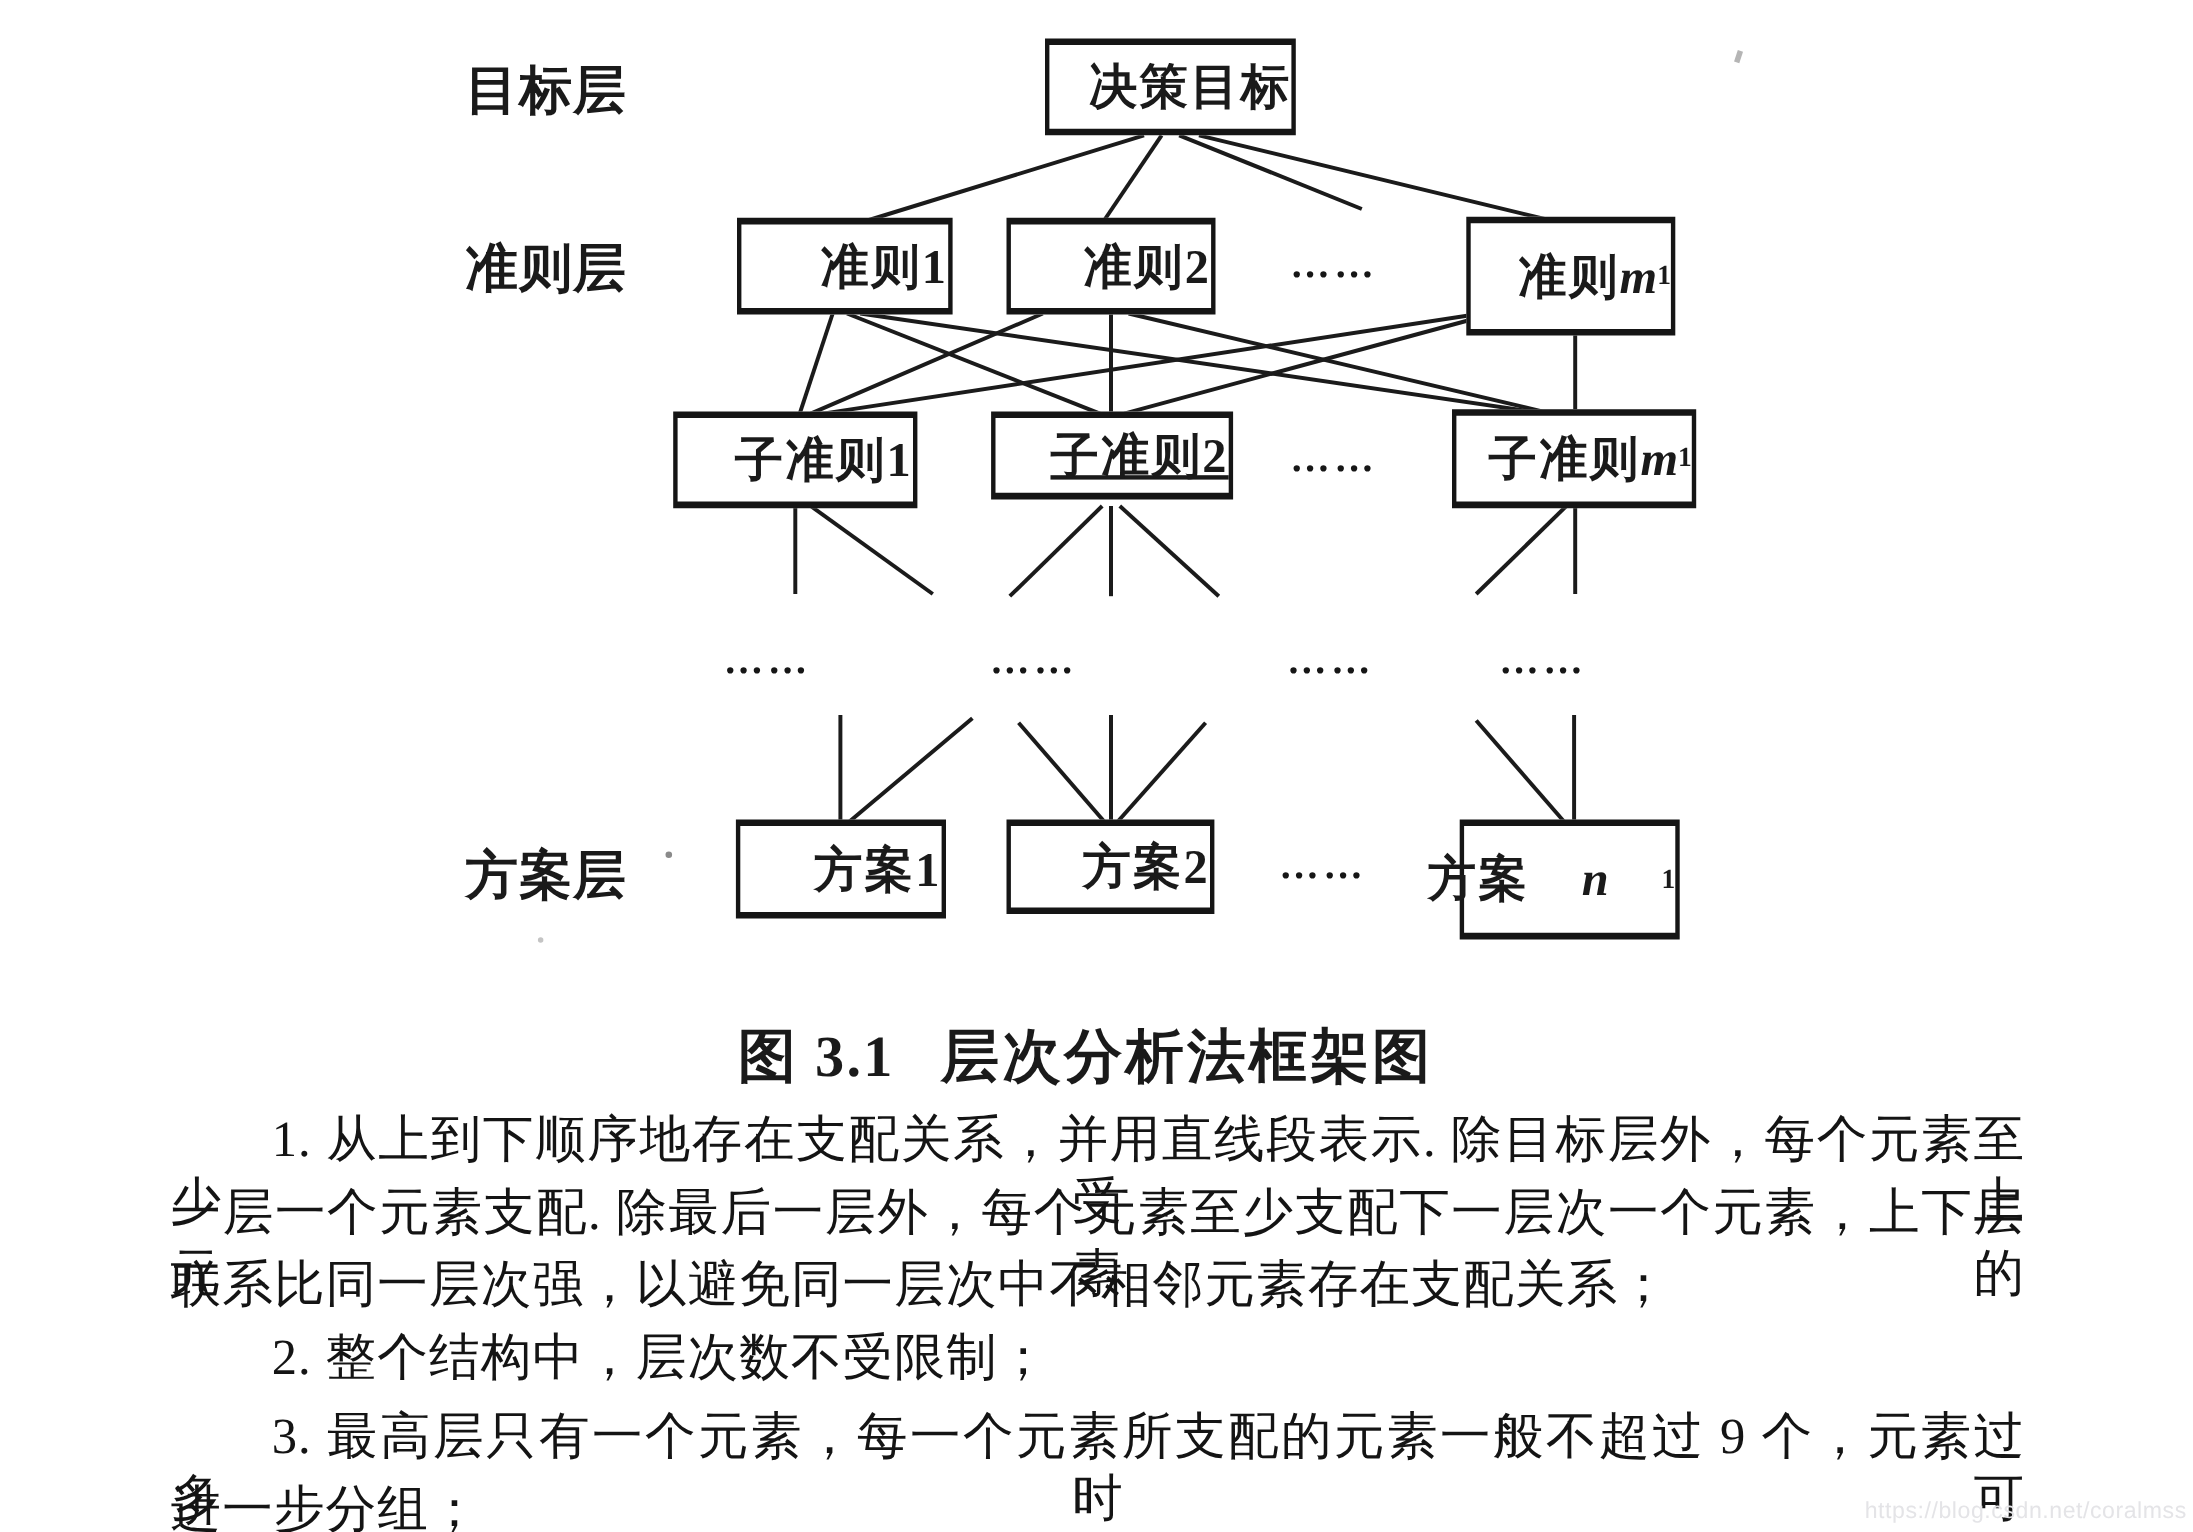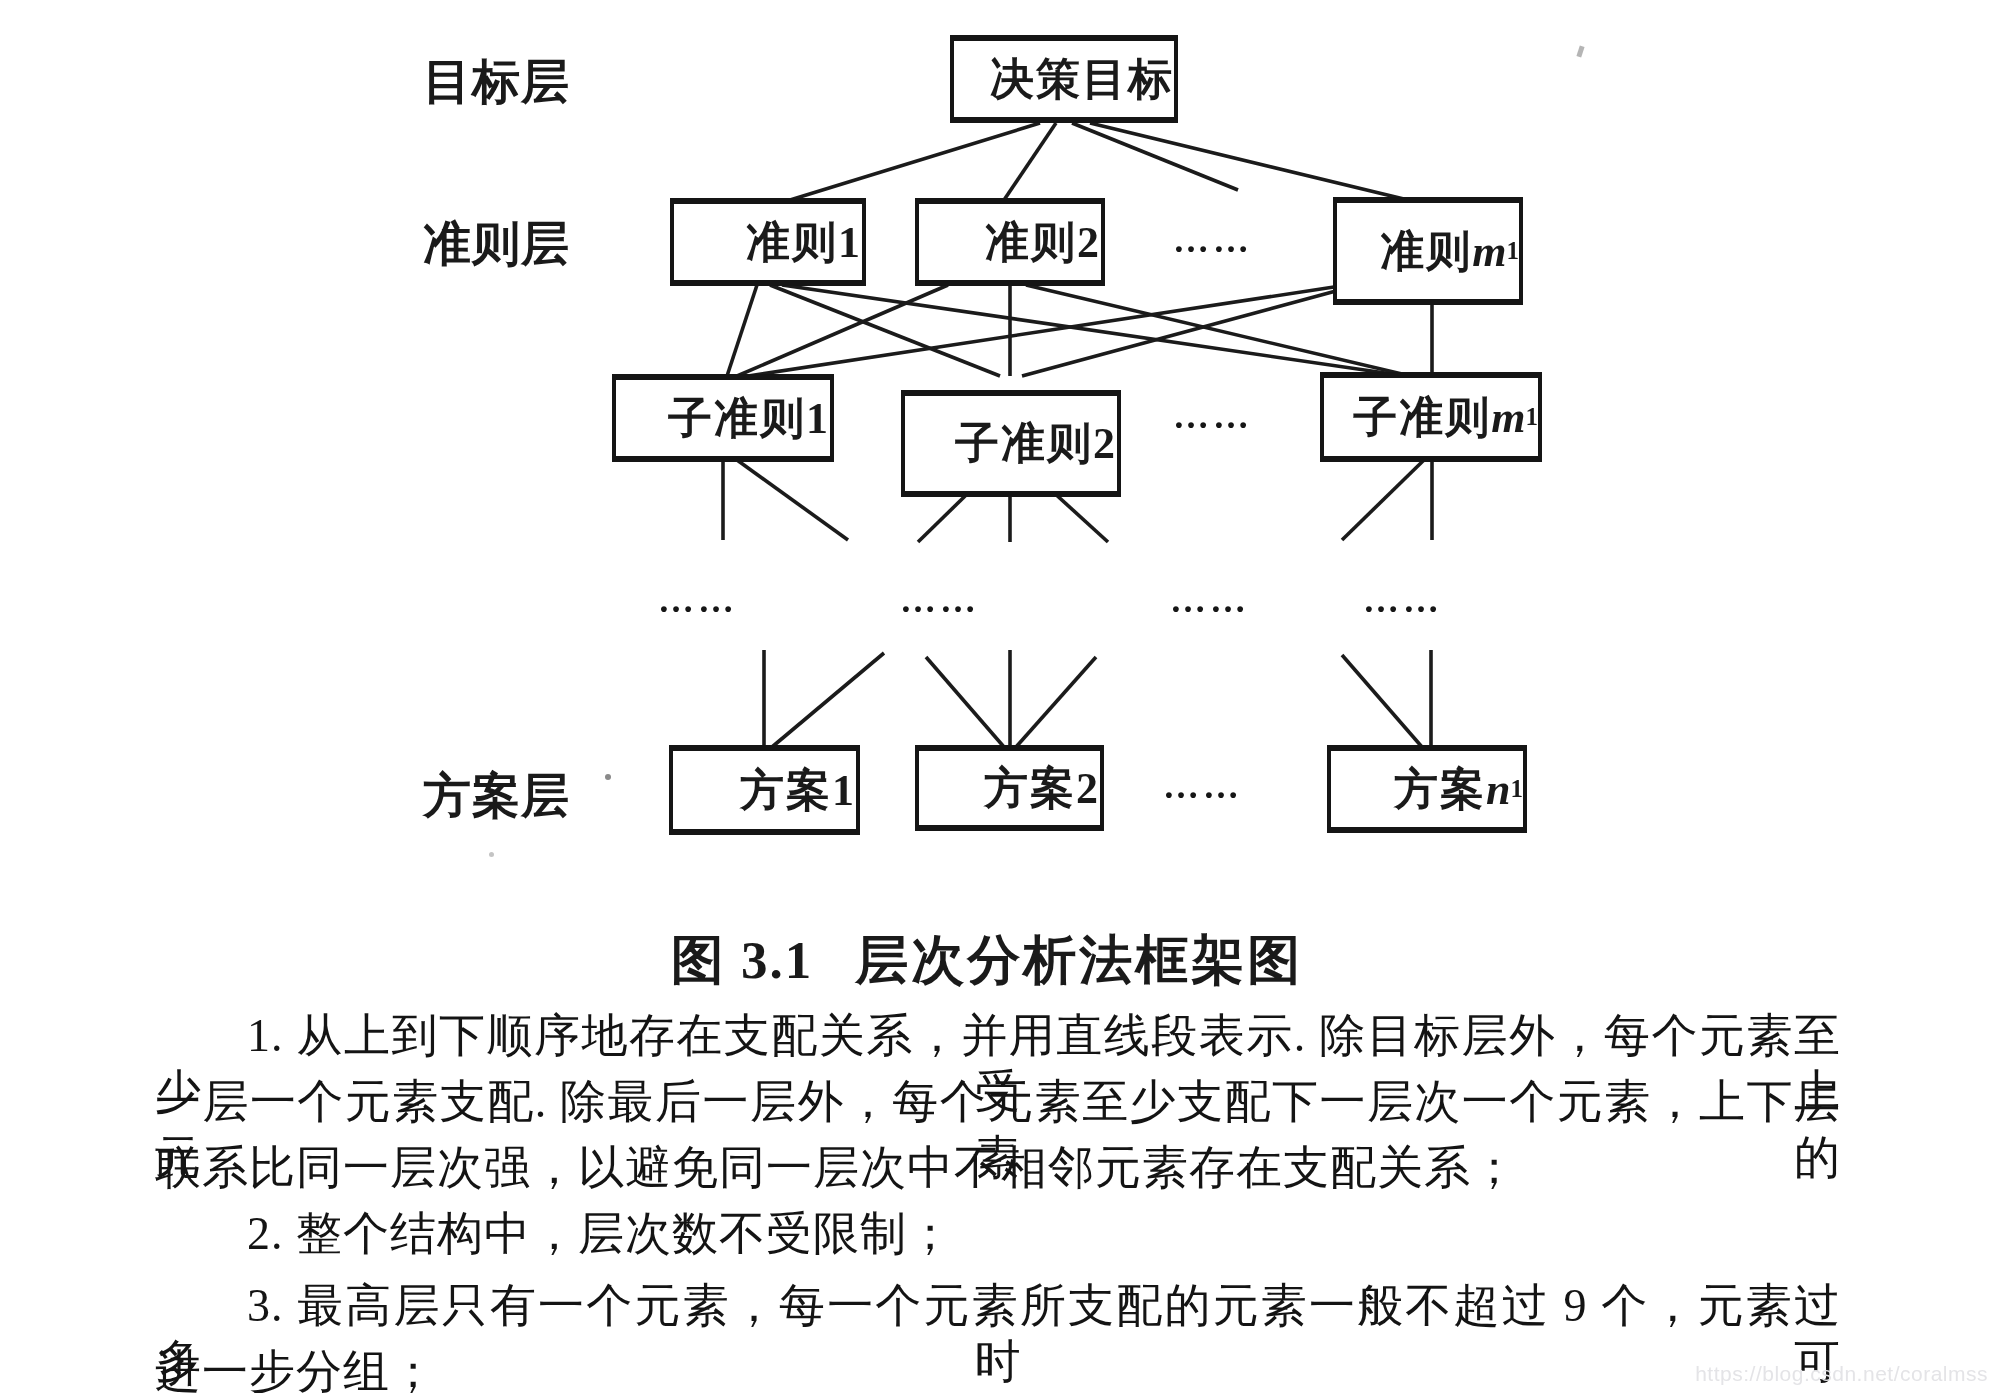--- a/index.html
+++ b/index.html
@@ -125,21 +125,21 @@
   <div class="dots" style="left:1173px;top:222px;">……</div>
   <div class="node" style="left:1333px;top:197px;width:190px;height:108px;">
     <span>准则</span>
       <span class="var">m</span>
       <span class="sub">1</span>
   </div>
 
   <div class="node" style="left:612px;top:374px;width:222px;height:88px;">
     <span>子准则1</span>
   </div>
-  <div class="node" style="left:901px;top:390px;width:220px;height:107px;">
+  <div class="node" style="left:901px;top:374px;width:220px;height:80px;text-decoration:underline;">
     <span>子准则2</span>
   </div>
   <div class="dots" style="left:1173px;top:398px;">……</div>
   <div class="node" style="left:1320px;top:372px;width:222px;height:90px;padding-left:48px;">
     <span>子准则</span>
       <span class="var">m</span>
       <span class="sub">1</span>
   </div>
 
   <div class="dots" style="left:658px;top:582px;">……</div>
@@ -147,21 +147,21 @@
   <div class="dots" style="left:1170px;top:582px;">……</div>
   <div class="dots" style="left:1363px;top:582px;">……</div>
 
   <div class="node" style="left:669px;top:745px;width:191px;height:90px;">
     <span>方案1</span>
   </div>
   <div class="node" style="left:915px;top:745px;width:189px;height:86px;">
     <span>方案2</span>
   </div>
   <div class="dots" style="left:1163px;top:768px;">……</div>
-  <div class="node" style="left:1327px;top:745px;width:200px;height:88px;">
+  <div class="node" style="left:1327px;top:745px;width:200px;height:109px;gap:48px;">
     <span>方案</span>
       <span class="var">n</span>
       <span class="sub">1</span>
   </div>
 
   <div class="caption">
     <span class="fig-no">图 3.1</span><span>层次分析法框架图</span>
   </div>
 
   <div class="bodyline indent full" style="top:1008px;">1. 从上到下顺序地存在支配关系，并用直线段表示. 除目标层外，每个元素至少受上</div>

